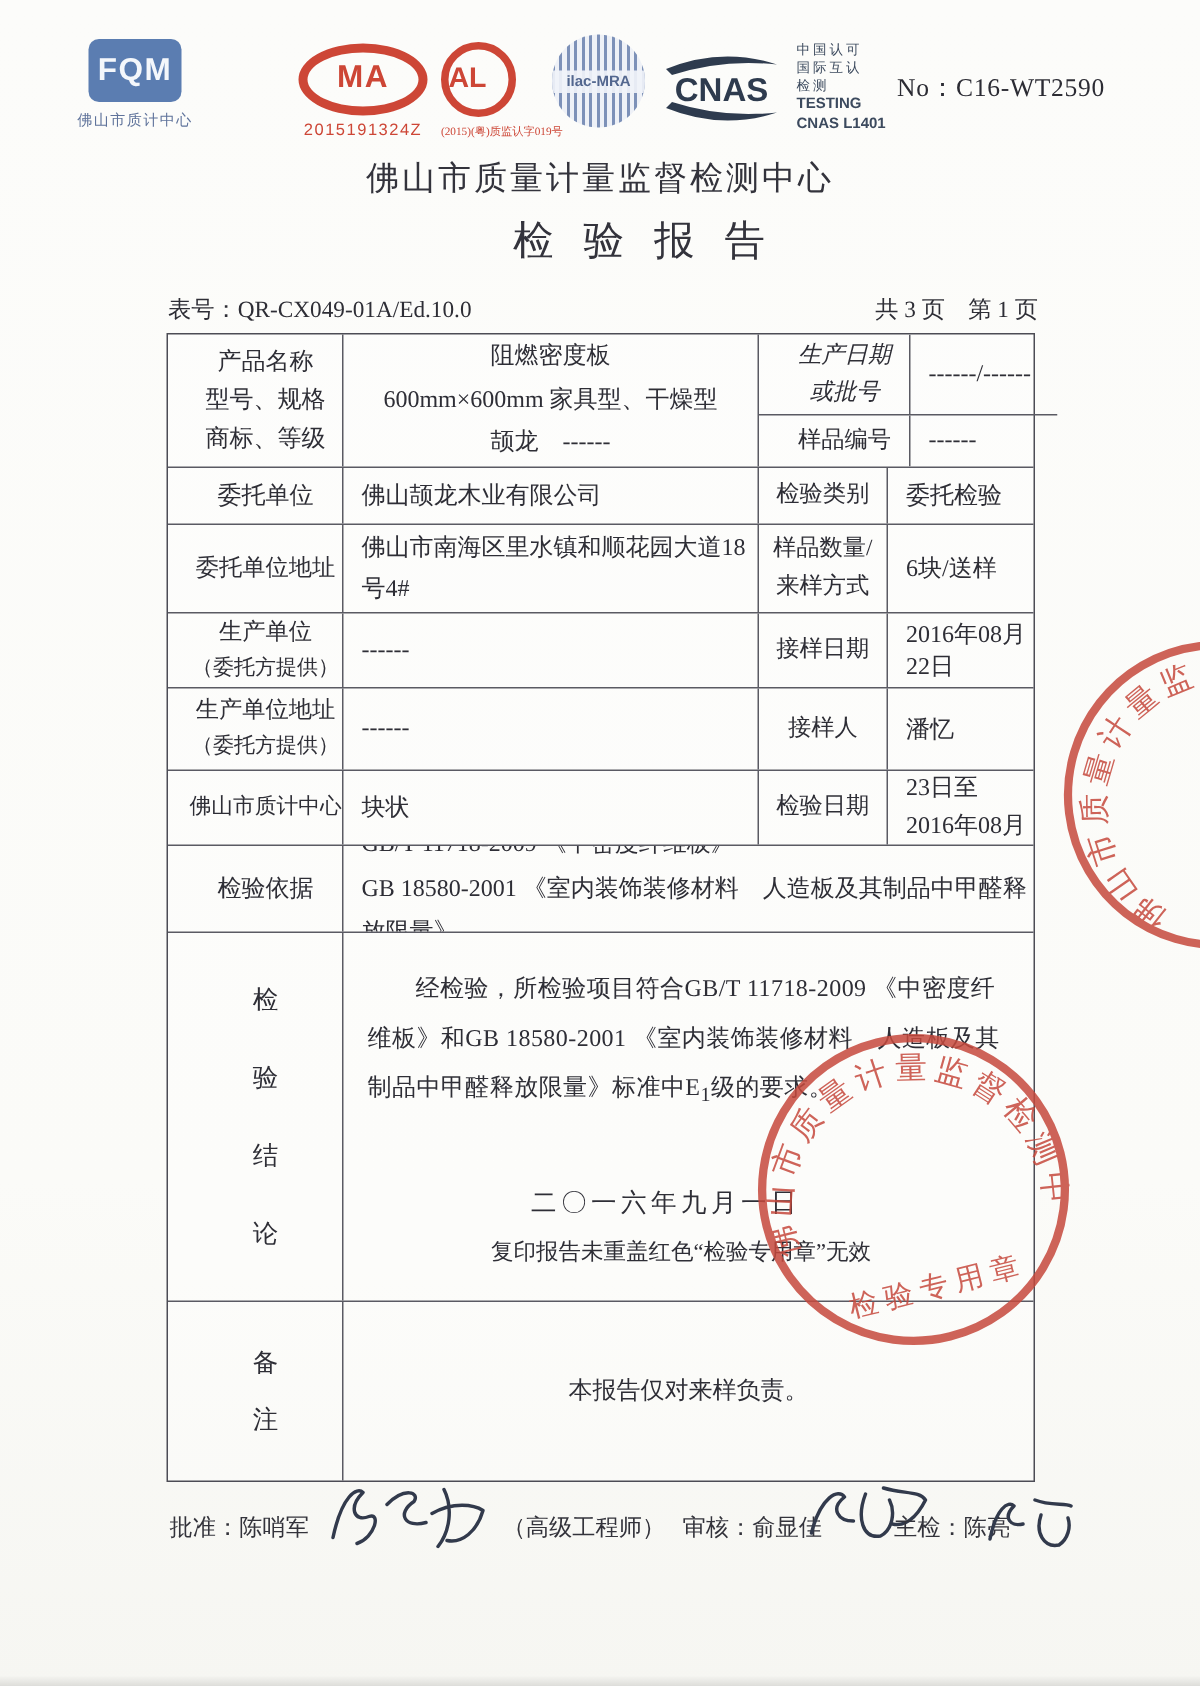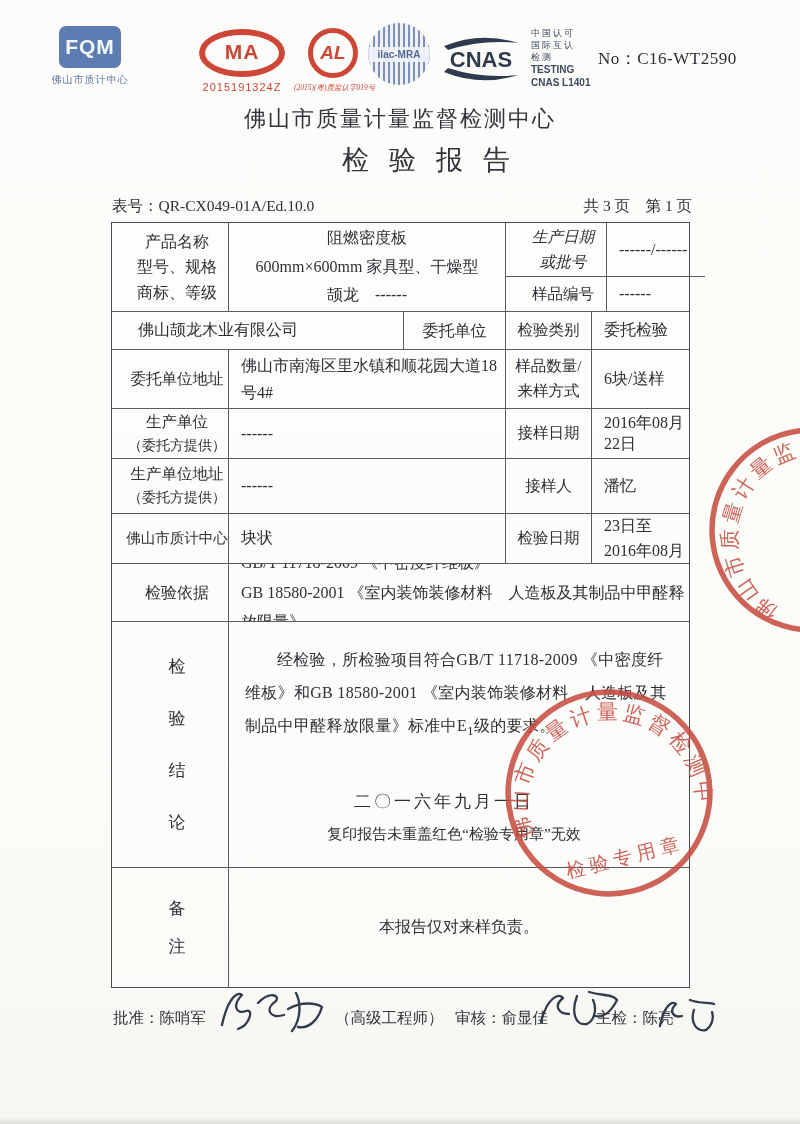--- a/index.html
+++ b/index.html
@@ -16,21 +16,21 @@
            color:#f4f7fb;font-family:"Liberation Sans",sans-serif;font-weight:bold;font-size:21px;
            line-height:42px;letter-spacing:1px;}
   .fqm-cap{margin-top:5px;font-size:10px;color:#5f739b;letter-spacing:1px;}
 
   .logo-cma{left:196px;top:29px;width:92px;text-align:center;}
   .cma-ring{display:inline-block;width:74px;height:36px;border:6px solid #cd4636;border-radius:50%;
             color:#cd4636;font-family:"Liberation Sans",sans-serif;font-weight:bold;font-size:21px;
             line-height:34px;letter-spacing:1px;}
   .cma-cap{margin-top:4px;font-size:11px;color:#cd4636;letter-spacing:1px;font-family:"Liberation Sans",sans-serif;}
 
-  .logo-cal{left:294px;top:28px;width:78px;text-align:center;font-style:italic;}
+  .logo-cal{left:294px;top:28px;width:78px;}
   .cal-ring{display:inline-block;width:40px;height:40px;border:5px solid #cd4636;border-radius:50%;
             color:#cd4636;font-family:"Liberation Sans",sans-serif;font-weight:bold;font-size:19px;
             line-height:40px;}
   .cal-cap{margin-top:5px;font-size:7.5px;color:#cd4636;white-space:nowrap;}
 
   .logo-ilac{left:368px;top:23px;width:62px;height:62px;border-radius:50%;overflow:hidden;
              background:repeating-linear-gradient(90deg,#7d91b8 0 2px,#eef1f7 2px 5px);
              display:flex;align-items:center;justify-content:center;}
   .ilac-band{background:rgba(240,243,248,0.92);width:100%;text-align:center;padding:2px 0;
              font-family:"Liberation Sans",sans-serif;font-weight:bold;font-size:10px;color:#53678f;}
@@ -154,22 +154,22 @@
           <div class="cell val" style="flex:1;">------/------</div>
         </div>
         <div class="rsub" style="flex:1;">
           <div class="cell c3 lab small-lab" style="flex:0 0 86px;">样品编号</div>
           <div class="cell val" style="flex:1;">------</div>
         </div>
       </div>
     </div>
 
     <div class="t-row" style="height:38px;">
+      <div class="cell c1 lab">委托单位</div>
       <div class="cell c2 val">佛山颉龙木业有限公司</div>
-      <div class="cell c1 lab">委托单位</div>
       <div class="cell c3 lab small-lab">检验类别</div>
       <div class="cell c4 val">委托检验</div>
     </div>
 
     <div class="t-row" style="height:59px;">
       <div class="cell c1 lab small-lab">委托单位地址</div>
       <div class="cell c2 val" style="line-height:1.7;">佛山市南海区里水镇和顺花园大道18号4#</div>
       <div class="cell c3 lab small-lab">
         <span>样品数量/</span>
         <span>来样方式</span>

